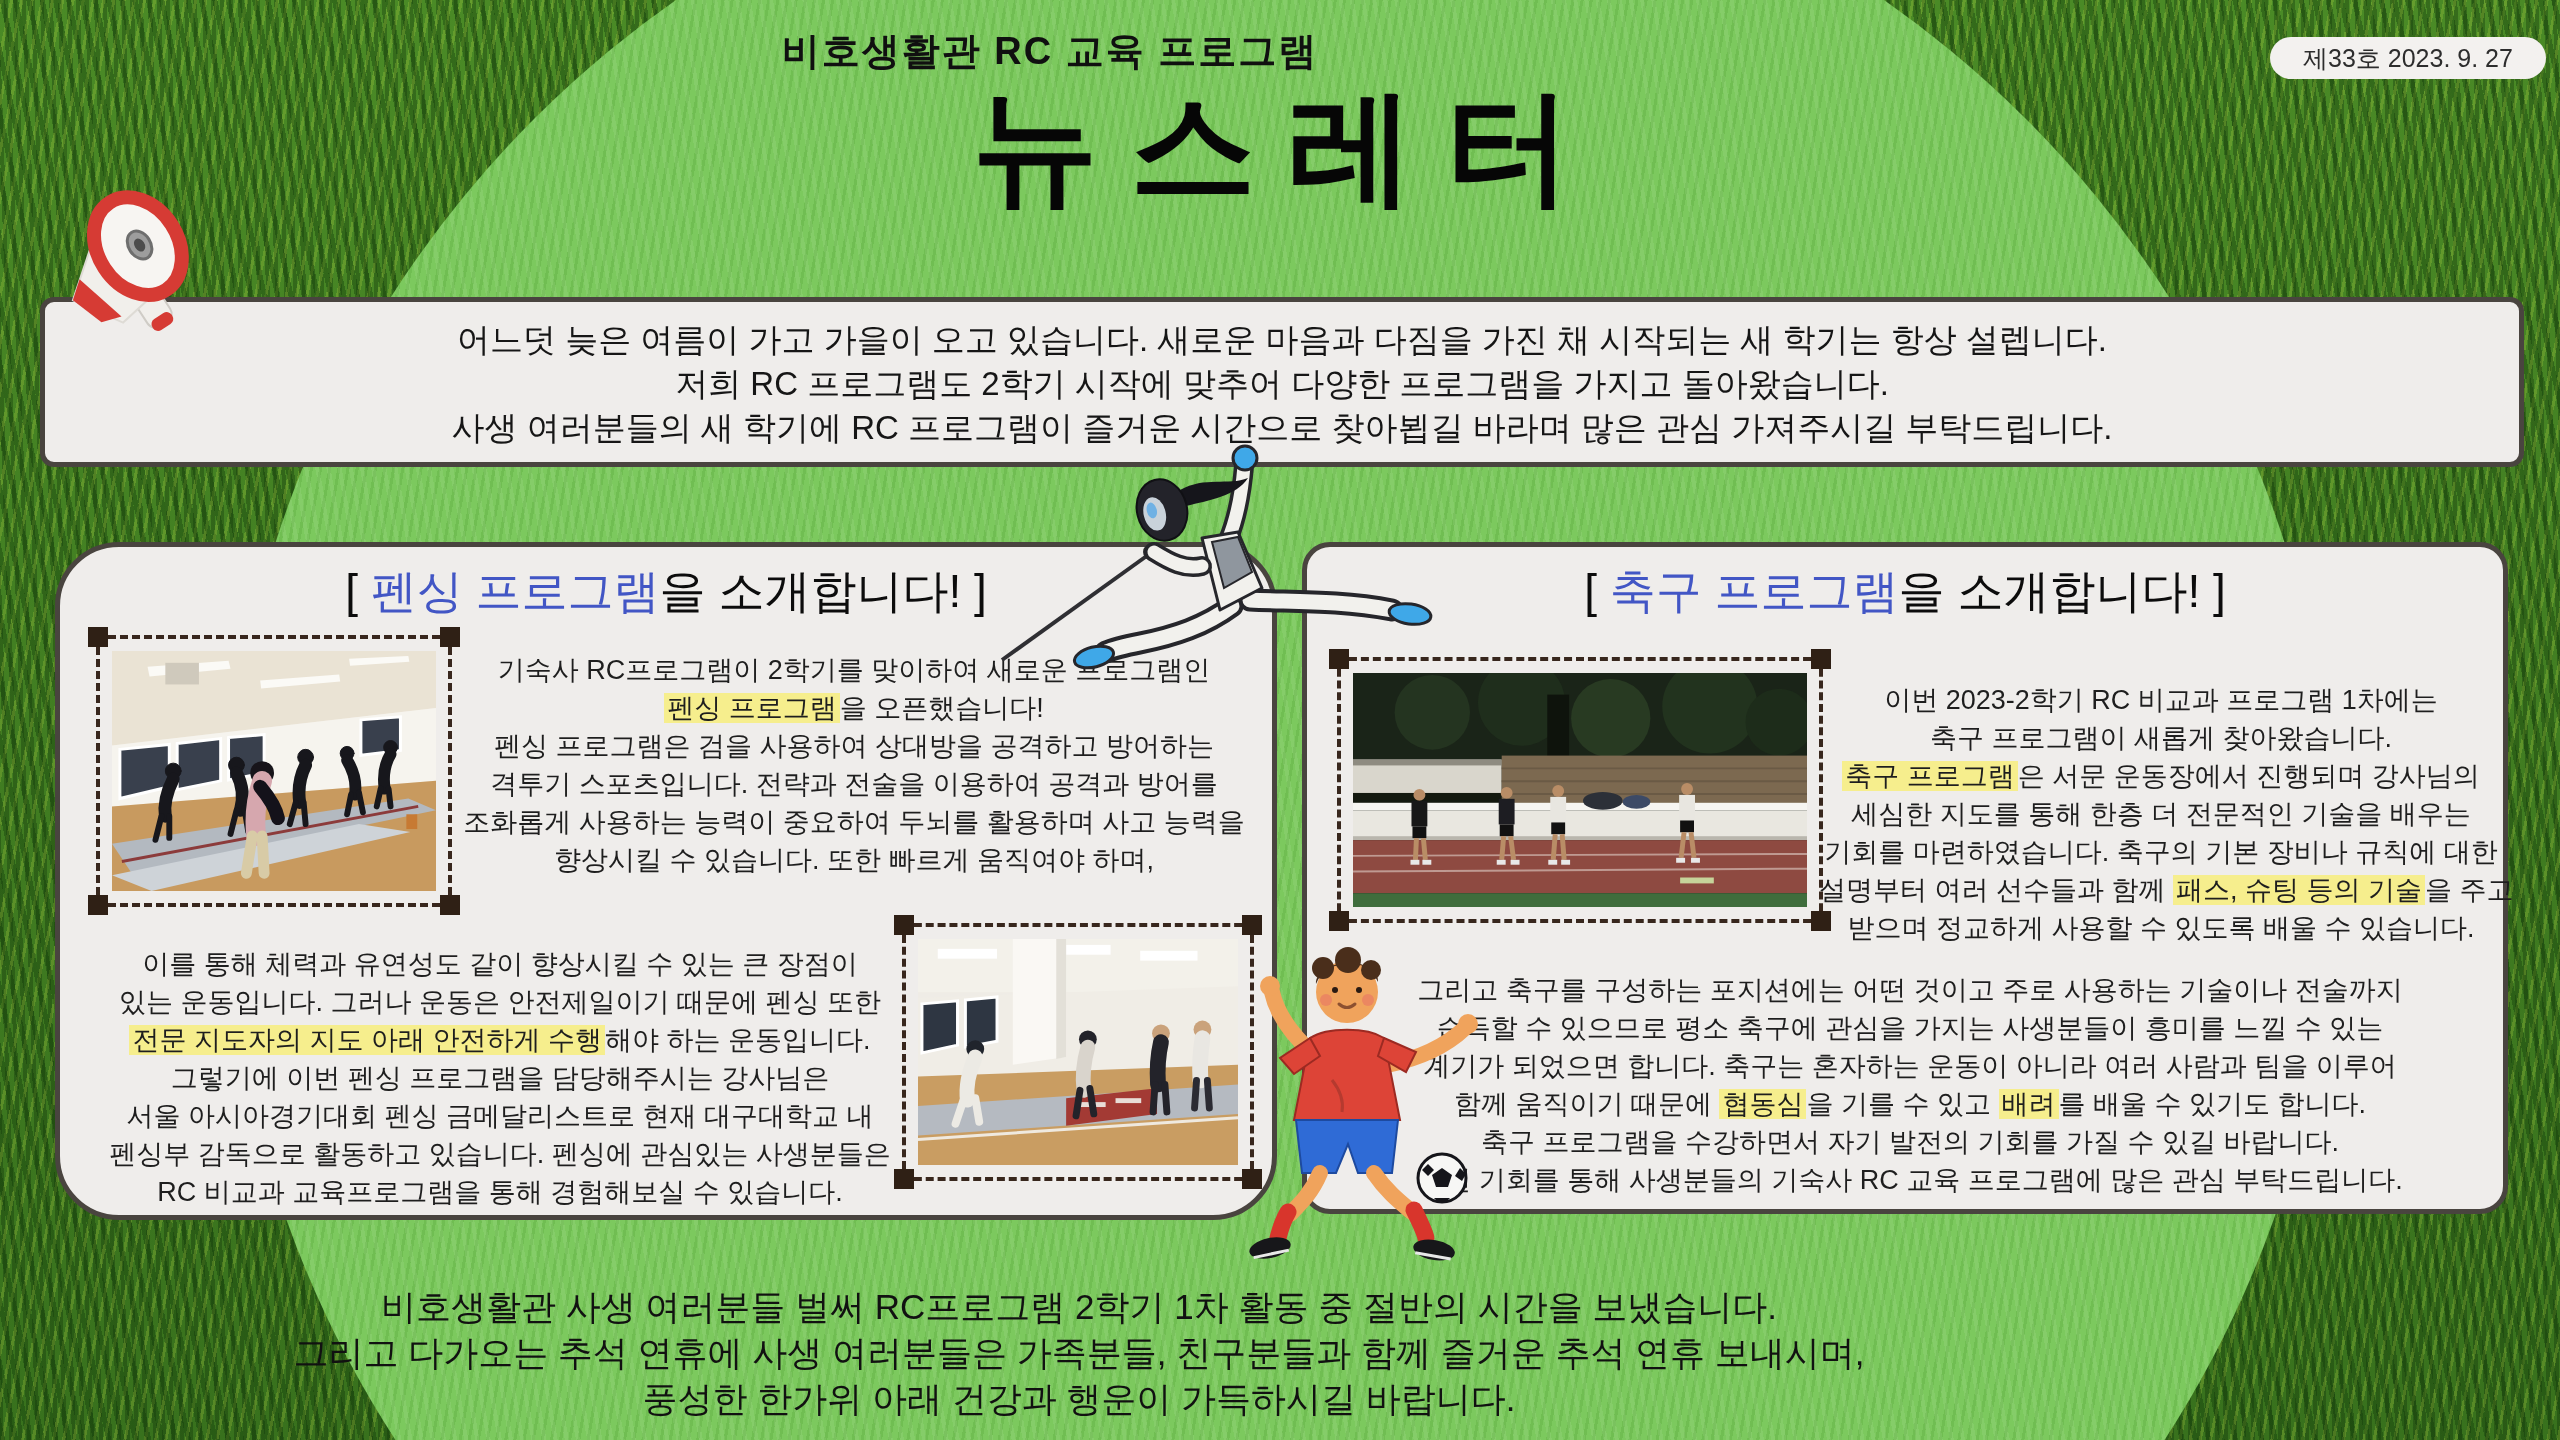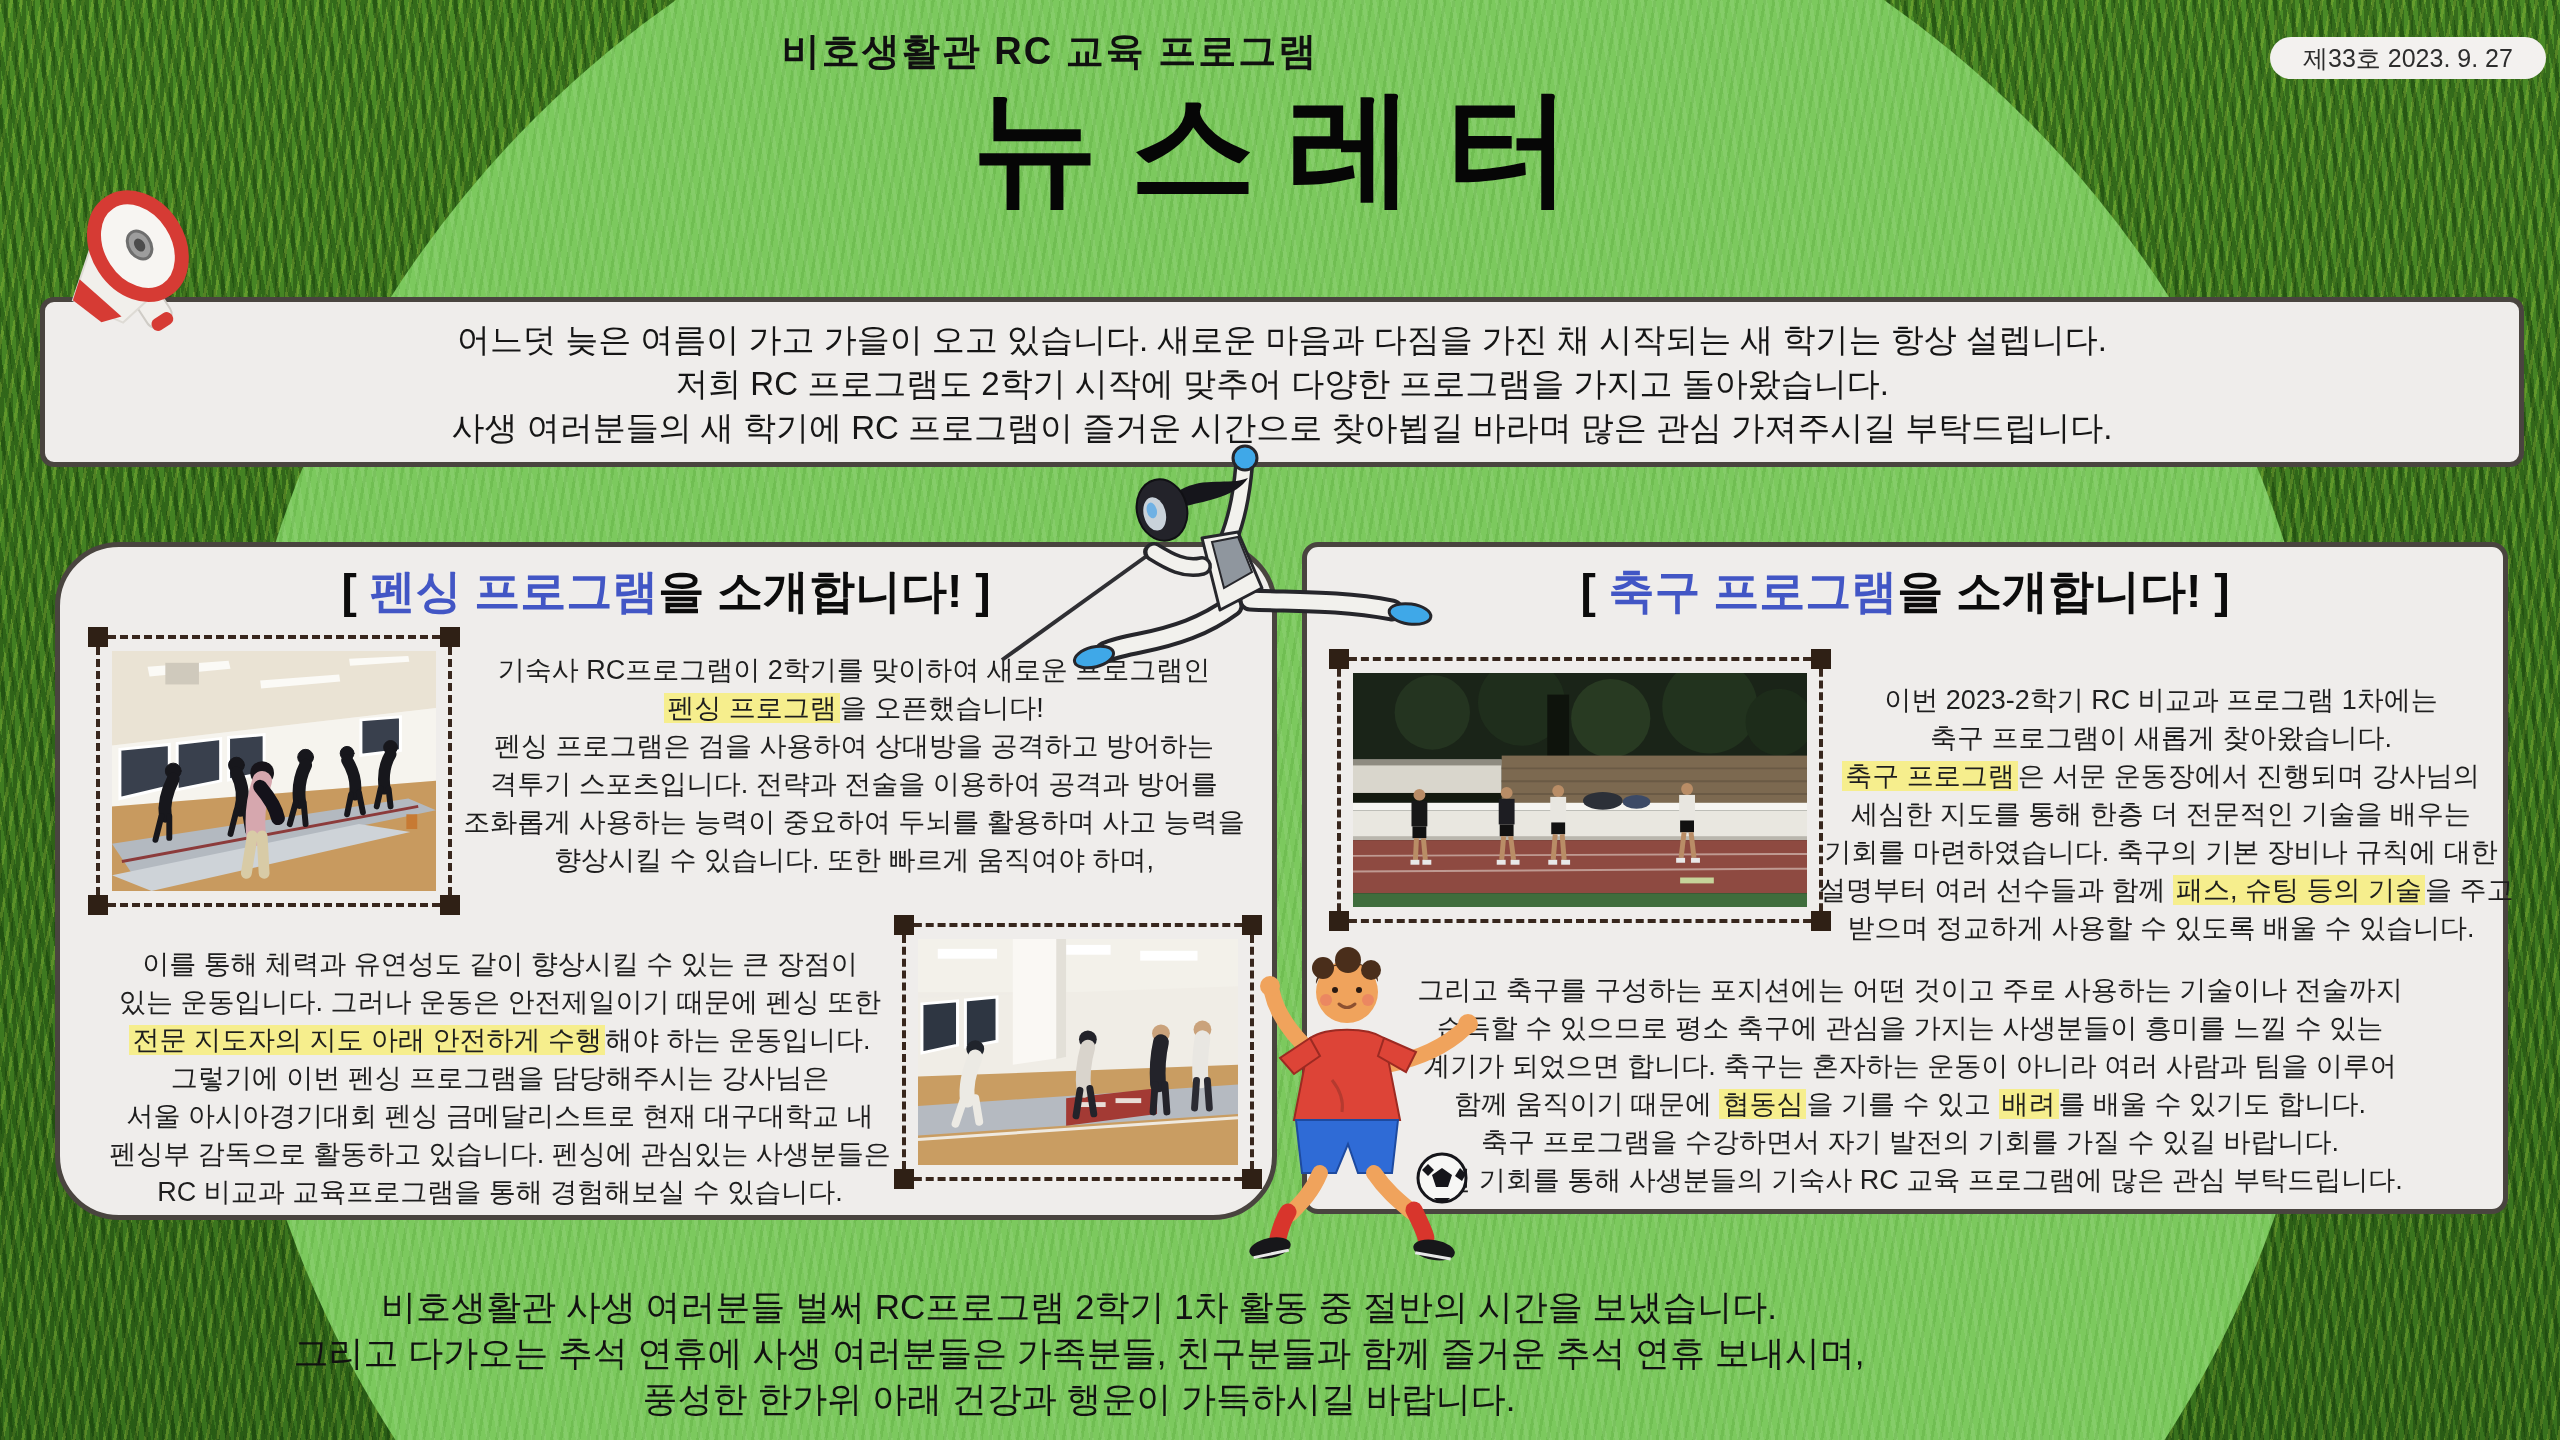--- a/index.html
+++ b/index.html
@@ -19,22 +19,22 @@
   .badge{position:absolute;left:2270px;top:21px;width:276px;height:42px;border-radius:21px;background:#f3f1ef;
     z-index:3;text-align:center;line-height:42px;font-size:25px;color:#2d2d2d;margin-top:16px;}
   .subtitle{position:absolute;left:0;top:26px;width:2100px;text-align:center;z-index:3;
     font-size:38px;font-weight:600;color:#101010;letter-spacing:2px;}
   .bigtitle{position:absolute;left:0;top:64px;width:2560px;text-align:center;z-index:3;
     font-size:126px;font-weight:900;color:#060606;letter-spacing:32px;padding-left:16px;box-sizing:border-box;}
   .panel{position:absolute;background:var(--panel_bg);border:5px solid var(--panel_border);box-sizing:border-box;z-index:2;}
   .intro-panel{left:40px;top:297px;width:2484px;height:170px;border-radius:14px;}
   .intro-text{padding-top:16px;text-align:center;font-size:33px;line-height:44px;color:#161616;}
   .left-panel{left:55px;top:542px;width:1222px;height:678px;border-radius:64px;}
-  .right-panel{left:1302px;top:542px;width:1206px;height:672px;border-radius:16px;}
-  .panel-title{position:absolute;left:0;top:14px;width:100%;text-align:center;font-size:46px;font-weight:700;color:#0c0c0c;}
+  .right-panel{left:1302px;top:542px;width:1206px;height:672px;border-radius:28px;}
+  .panel-title{position:absolute;left:0;top:14px;width:100%;text-align:center;font-size:46px;font-weight:400;color:#0c0c0c;}
   .panel-title .acc{color:var(--accent_blue);}
   .para{position:absolute;text-align:center;font-size:27px;line-height:38px;color:#1e1e1e;}
   .para .ln{white-space:nowrap;}
   .hl{background:var(--highlight_yellow);padding:0 3px;}
   .frame{position:absolute;border:4px dashed #38271d;box-sizing:border-box;}
   .handle{position:absolute;width:20px;height:20px;background:#2f2015;}
   .h-tl{left:-12px;top:-12px;} .h-tr{right:-12px;top:-12px;} .h-bl{left:-12px;bottom:-12px;} .h-br{right:-12px;bottom:-12px;}
   .photo{position:absolute;left:12px;top:12px;right:12px;bottom:12px;}
   .photo svg{width:100%;height:100%;display:block;}
   .footer-text{position:absolute;left:0;top:1284px;width:2158px;z-index:3;text-align:center;

